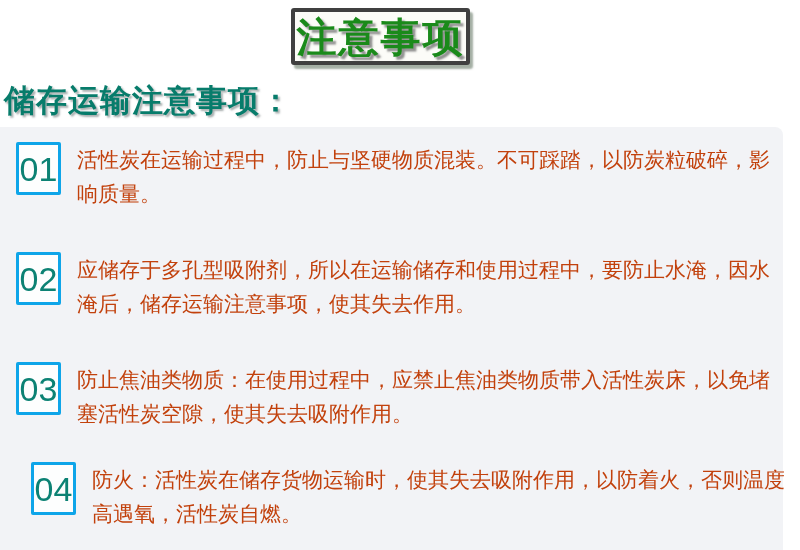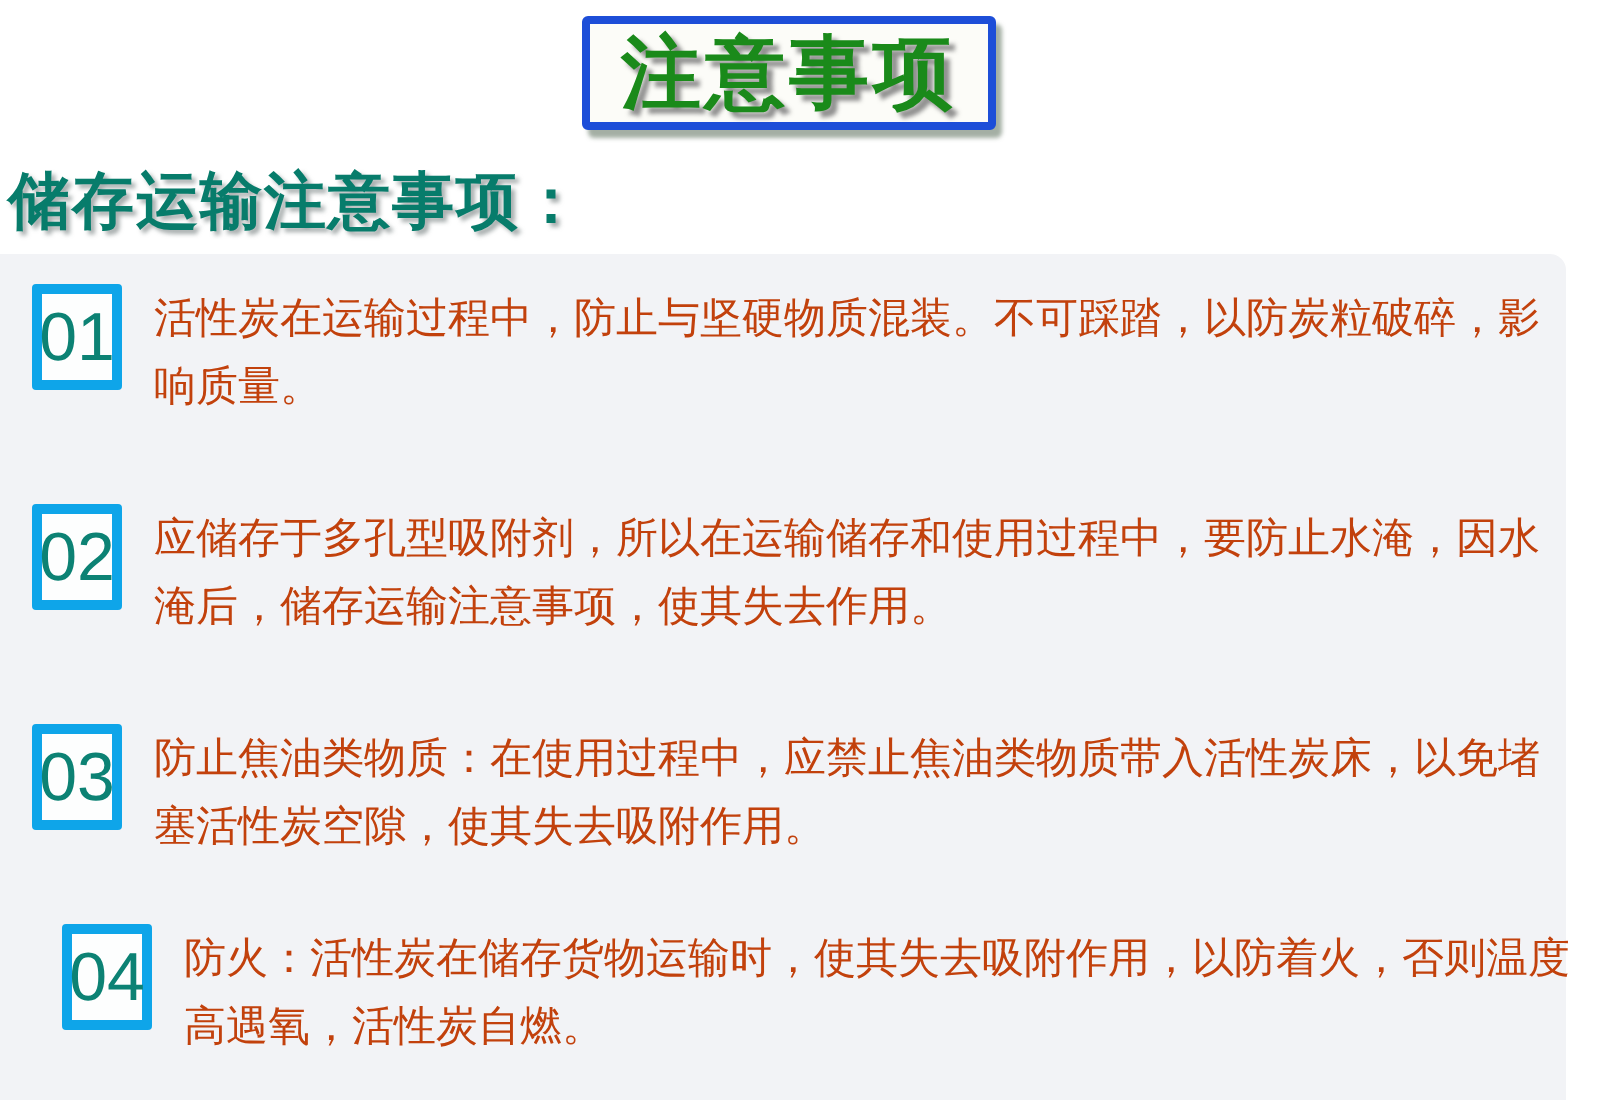--- a/index.html
+++ b/index.html
@@ -8,23 +8,23 @@
     background: #ffffff;
     font-family: "Liberation Sans", sans-serif;
     overflow: hidden;
     position: relative;
   }
 
   
   .badge {
     position: absolute;
     left: 291px; top: 8px;
-    width: 207px; height: 57px;
+    width: 179px; height: 57px;
     background: #fcfcf8;
-    border: 4px solid #1d4ed8;
+    border: 4px solid #404040;
     border-radius: 3px;
     box-shadow: 3px 4px 2px rgba(90, 110, 90, 0.55);
     display: flex; align-items: center; justify-content: center;
   }
   .badge-text {
     font-size: 40px;
     font-weight: bold;
     color: #1a8a1a;
     letter-spacing: 2px;
     text-shadow: 3px 3px 2px rgba(125, 125, 125, 0.85);
@@ -59,21 +59,21 @@
     align-items: flex-start;
   }
   .item:nth-child(1) { top: 15px; }
   .item:nth-child(2) { top: 125px; }
   .item:nth-child(3) { top: 235px; }
   .item:nth-child(4) { top: 335px; padding-left: 15px; }
 
   .numbox {
     flex: 0 0 auto;
     width: 45px; height: 53px;
-    border: 5px solid #0ea5e9;
+    border: 3px solid #0ea5e9;
     border-radius: 2px;
     background: #fdfefe;
     display: flex; align-items: center; justify-content: center;
   }
   .numbox span {
     font-size: 34px;
     color: #0c8274;
     line-height: 1;
     letter-spacing: 0;
   }

